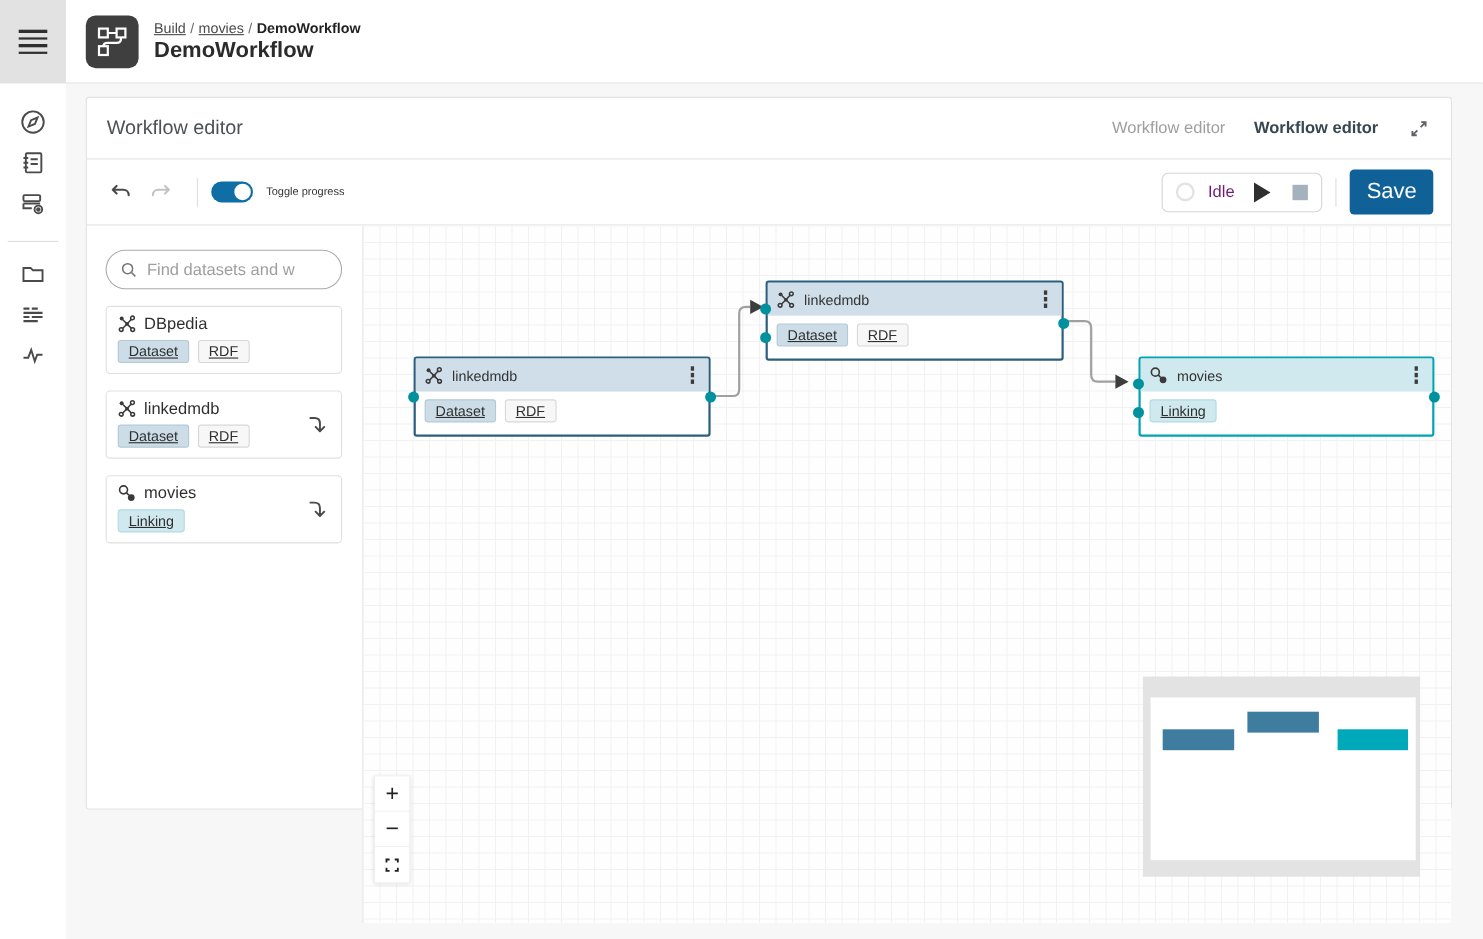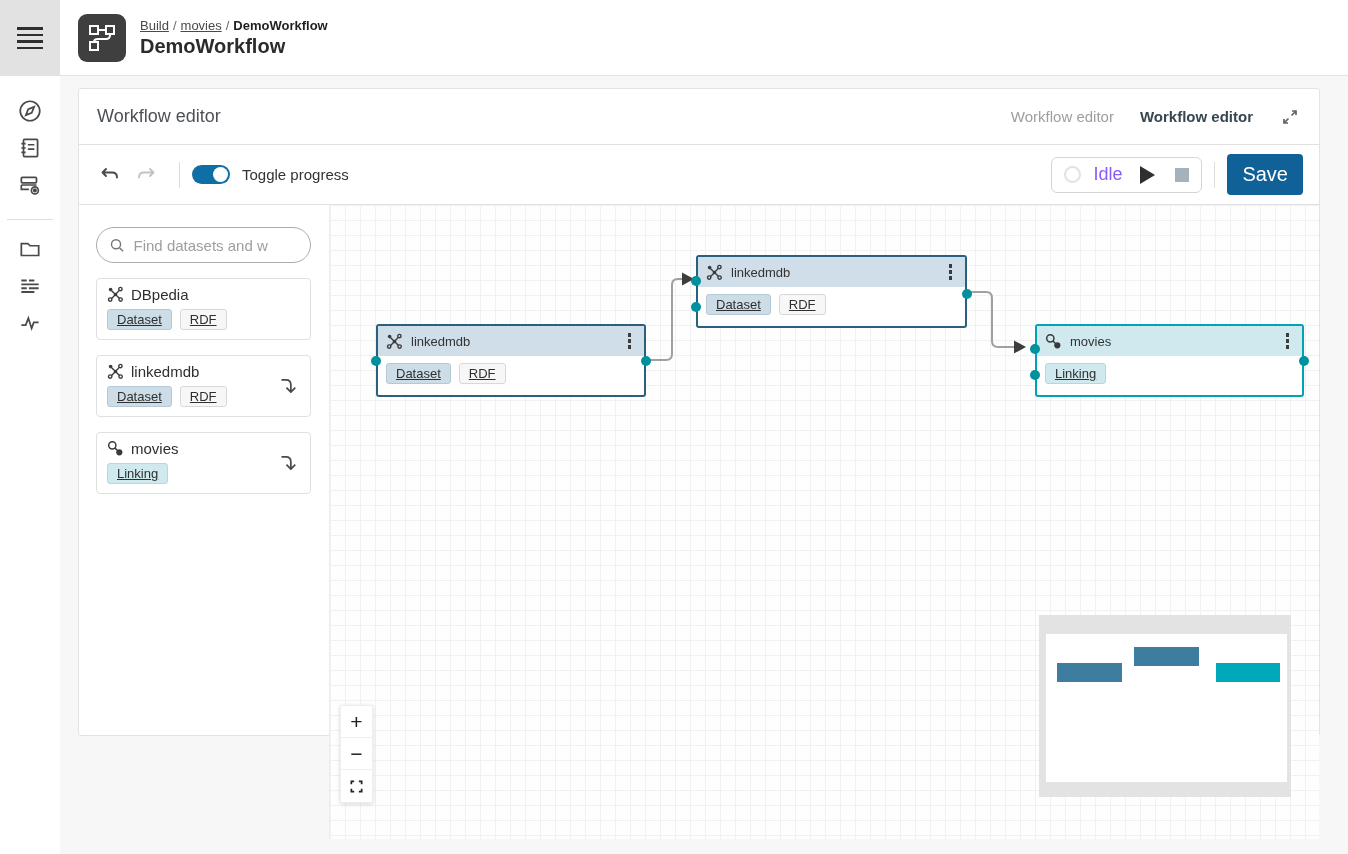--- a/index.html
+++ b/index.html
@@ -33,25 +33,25 @@
   .tab.inactive { color:#9e9e9e; }
   .tab.active { color:#37474f; font-weight:bold; }
   .expand-btn { width:22px; height:22px; cursor:pointer; display:flex; align-items:center; justify-content:center; }
 
   
   .toolbar { height:60px; display:flex; align-items:center; padding:0 16px; border-bottom:1px solid #e1e1e1; }
   .tool-icon { width:30px; height:30px; display:flex; align-items:center; justify-content:center; cursor:pointer; margin-right:6px; }
   .v-divider { width:1px; height:26px; background:#ddd; margin:0 12px; }
   .toggle { width:38px; height:19px; border-radius:10px; background:#0f6ea6; position:relative; cursor:pointer; }
   .toggle .knob { position:absolute; right:2px; top:2px; width:15px; height:15px; border-radius:50%; background:#fff; }
-  .toggle-label { font-size:15px; color:#333; margin-left:12px; }
+  .toggle-label { font-size:10px; color:#333; margin-left:12px; }
   .toolbar-right { margin-left:auto; display:flex; align-items:center; }
   .status-group { display:flex; align-items:center; gap:12px; border:1px solid #d5d5d5; border-radius:6px; height:36px; padding:0 12px; }
   .status-circle { width:17px; height:17px; border-radius:50%; border:2px solid #e2e2e2; background:#fff; }
-  .status-label { font-size:18px; color:#8b5cf6;text-align:right; }
+  .status-label { font-size:15px; color:#701a75;text-align:right; }
   .play-btn { width:0; height:0; border-left:15px solid #2f2f2f; border-top:9px solid transparent; border-bottom:9px solid transparent; cursor:pointer; }
   .stop-btn { width:14px; height:14px; background:#a3b2bd; cursor:pointer; }
   .save-btn { background:#0f6198; color:#fff; font-size:20px; font-family:inherit; border:none; border-radius:4px; padding:9px 15px; cursor:pointer; }
 
   
   .content { display:flex; height:634px; }
   .palette { width:250px; padding:22px 18px 0 17px; flex:0 0 250px; }
   .search-pill { display:flex; align-items:center; gap:8px; height:36px; border:1px solid #ababab; border-radius:18px; padding:0 12px; background:#fff; }
   .search-pill input { border:none; outline:none; width:100%; font-size:15px; font-family:Liberation Sans, sans-serif; color:#333; background:transparent; }
   .search-pill input::placeholder { color:#9e9e9e; }

